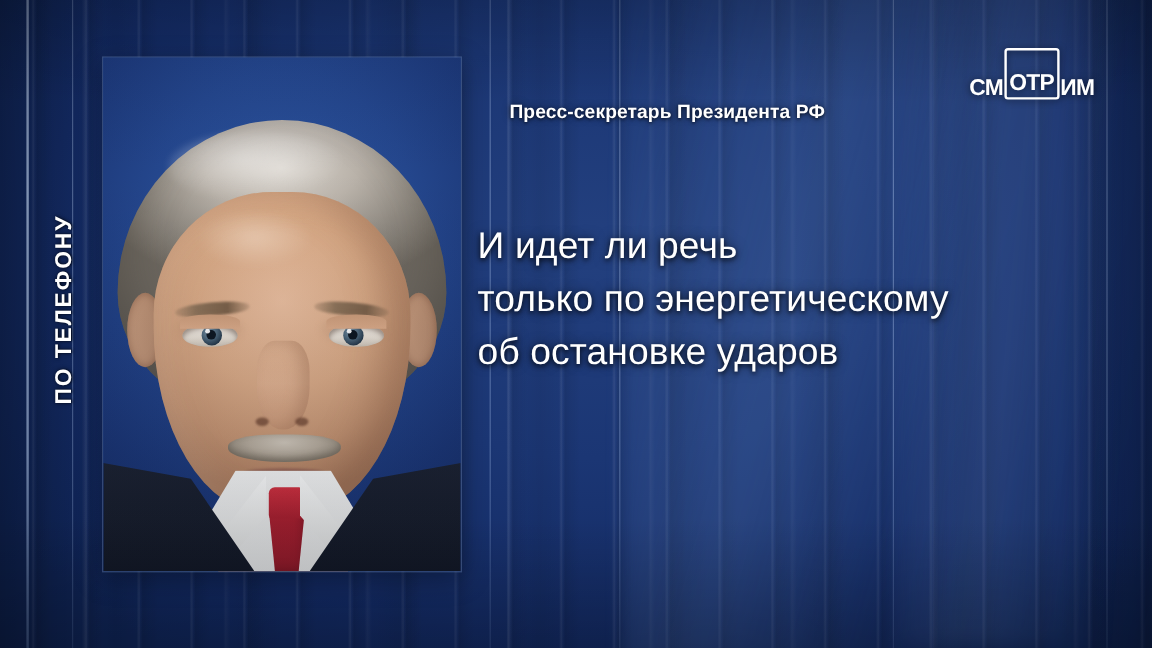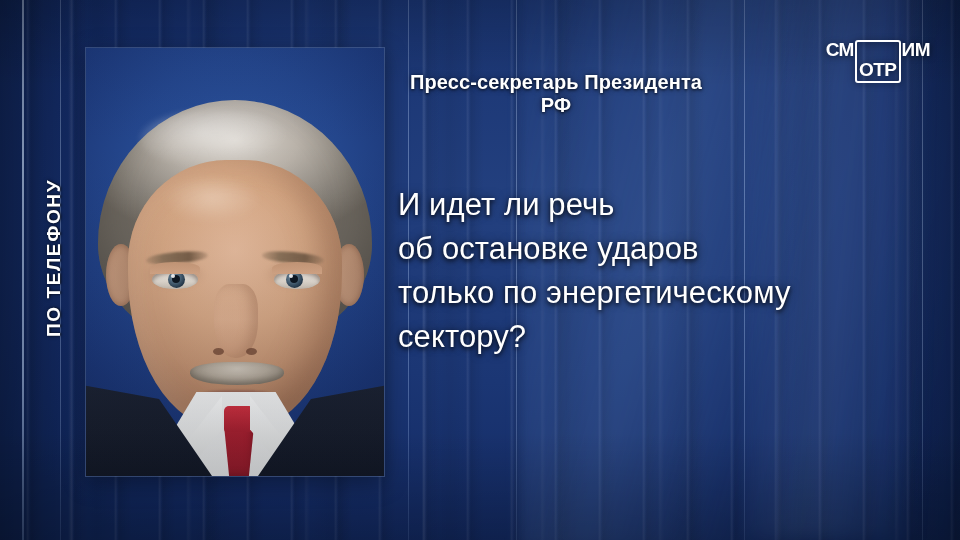--- a/index.html
+++ b/index.html
@@ -270,23 +270,23 @@
   }
   #name-block .person-name {
     color:#ffffff;
     font-size:32px;
     font-weight:bold;
     letter-spacing:.3px;
     line-height:1.1;
     text-shadow:0 2px 4px rgba(0,0,0,.72), 0 0 9px rgba(0,0,0,.45);
   }
   #name-block .person-role {
-    margin-top:1px;
+    margin-top:15px;
     color:#ffffff;
-    font-size:20px;
+    font-size:16px;
     font-weight:bold;
     letter-spacing:.1px;
     text-shadow:0 1px 3px rgba(0,0,0,.75), 0 0 7px rgba(0,0,0,.4);
   }
 
   #quote-block {
     position:absolute; right:42px; top:183px; width:520px;
     text-align:left; z-index:7;
   }
   #quote-block .qline {
@@ -294,23 +294,23 @@
     font-size:31px;
     font-weight:normal;
     line-height:44px;
     letter-spacing:.1px;
     white-space:nowrap;
     text-shadow:0 2px 4px rgba(0,0,0,.78), 0 0 10px rgba(0,0,0,.5);
   }
 
   
   #channel-logo {
-    position:absolute; right:30px; top:40px;
+    position:absolute; right:48px; top:40px;
     z-index:8;
-    display:flex; align-items:flex-start;
+    display:flex; align-items:flex-end;
     filter:drop-shadow(0 1px 3px rgba(0,0,0,.6));
     margin-left:12px;
   }
   #channel-logo .lg {
     color:#ffffff;
     font-size:19px;
     font-weight:bold;
     letter-spacing:-.5px;
     line-height:1;
   }
@@ -384,23 +384,22 @@
     <div class="ph-suit-r"></div>
     <div class="ph-grade"></div>
   </div>
 
   <div id="name-block">
     <div class="person-role">Пресс-секретарь Президента РФ</div>
   </div>
 
   <div id="quote-block">
     <div class="qline">И идет ли речь</div>
+    <div class="qline">только по энергетическому</div>
     <div class="qline">об остановке ударов</div>
-    <div class="qline">только по энергетическому</div>
-    <div class="qline">сектору?</div>
   </div>
 
   <div id="channel-logo">
     <span class="lg">СМ</span>
     <span class="lg lg-box">ОТР</span>
     <span class="lg">ИМ</span>
   </div>
 
 </div>
 

